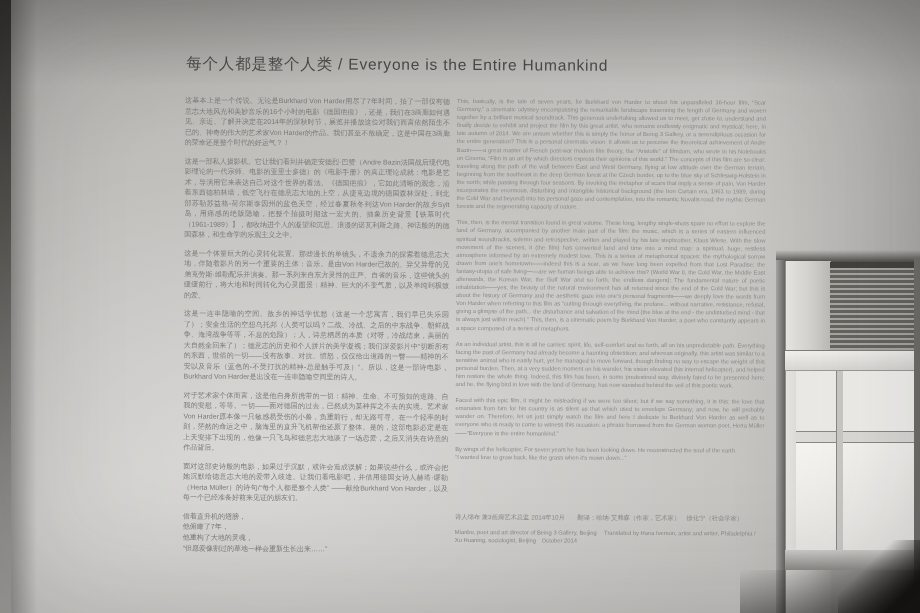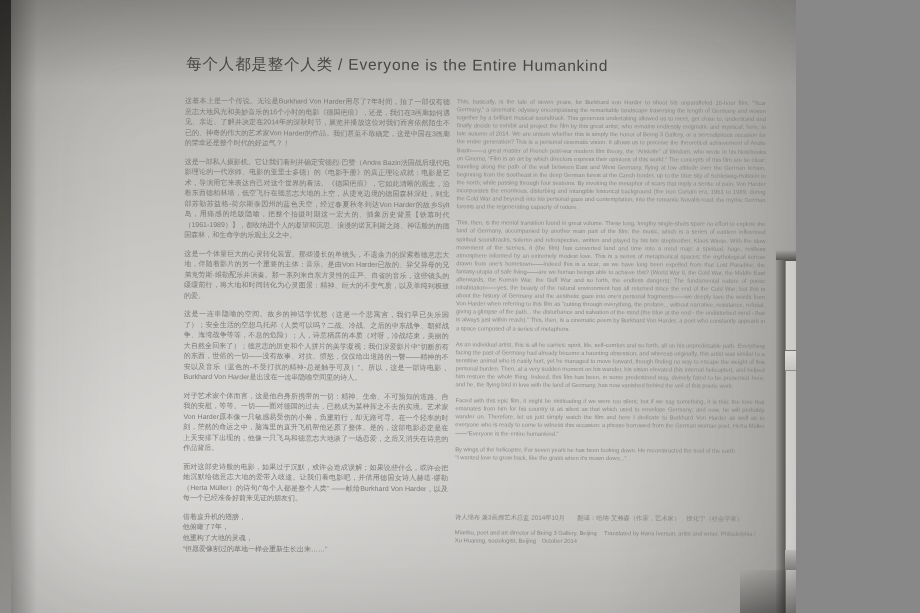--- a/index.html
+++ b/index.html
@@ -1,17 +1,17 @@
 <!DOCTYPE html>
 <html><head>
 <meta charset="utf-8">
 <style>
   html,body{margin:0;padding:0;background:#888;}
   .photo{
-    position:relative;width:796px;height:613px;overflow:hidden;
+    position:relative;width:920px;height:613px;overflow:hidden;
     font-family:"Liberation Sans",sans-serif;
     background:
       radial-gradient(ellipse 760px 520px at 30% 78%, rgba(255,255,255,0.30), rgba(255,255,255,0) 62%),
       linear-gradient(to bottom, rgba(40,40,38,0.22), rgba(40,40,38,0) 14%),
       linear-gradient(160deg,#aaa9a6 0%,#bfbebb 22%,#c9c8c5 55%,#c2c1be 100%);
   }
   .photo *{position:absolute;}
   
   .left-edge{left:0;top:0;width:11px;height:100%;
     background:linear-gradient(to bottom,#2c2b29,#55544f 35%,#8a8986 75%,#a3a29f);}

